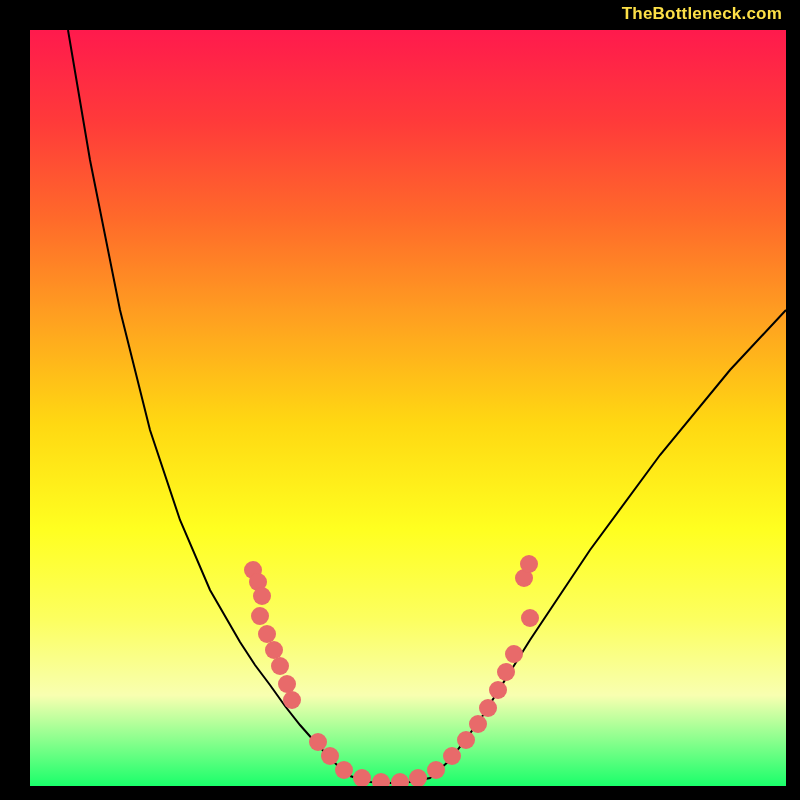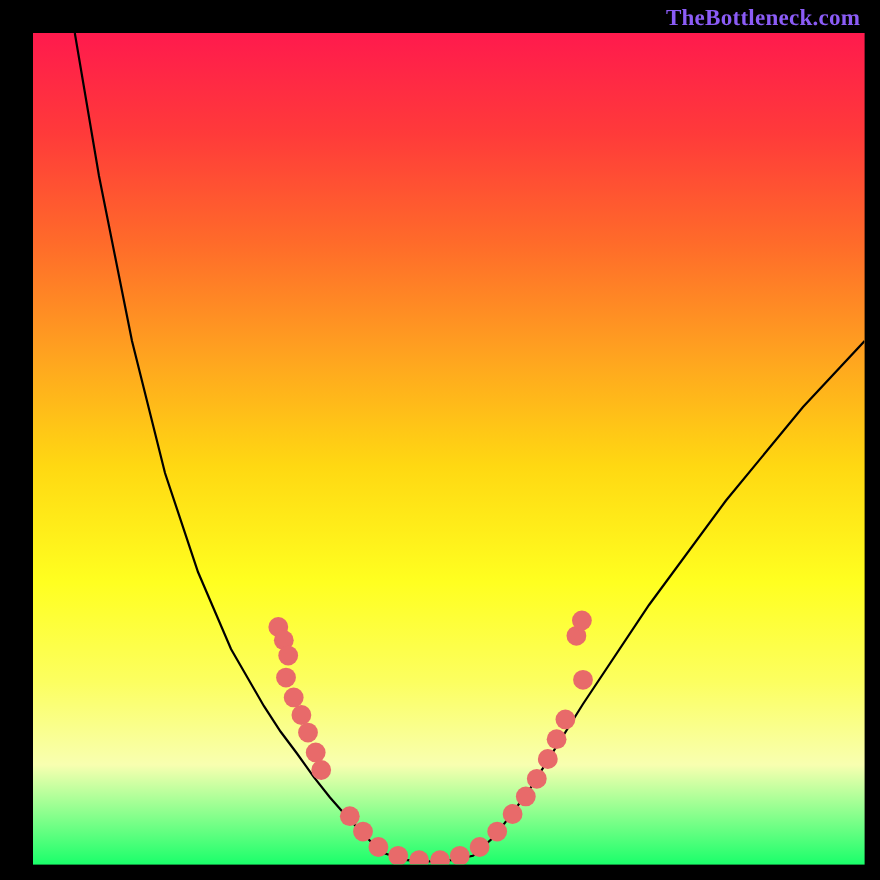--- a/index.html
+++ b/index.html
@@ -34,24 +34,24 @@
       #fcff60 78%,
       #f8ffb0 88%,
       #1aff6a 100%
     );
     overflow: hidden;
   }
   .watermark {
     position: absolute;
     top: 4px;
     right: 18px;
-    font-family: Liberation Serif, serif;
-    font-size: 21px;
+    font-family: Liberation Sans, sans-serif;
+    font-size: 17px;
     font-weight: 600;
-    color: #8b5cf6;
+    color: #fde047;
     letter-spacing: 0.2px;
   }
   svg.curve {
     position: absolute;
     left: 0;
     top: 0;
     width: 756px;
     height: 756px;
   }
   .dot {

